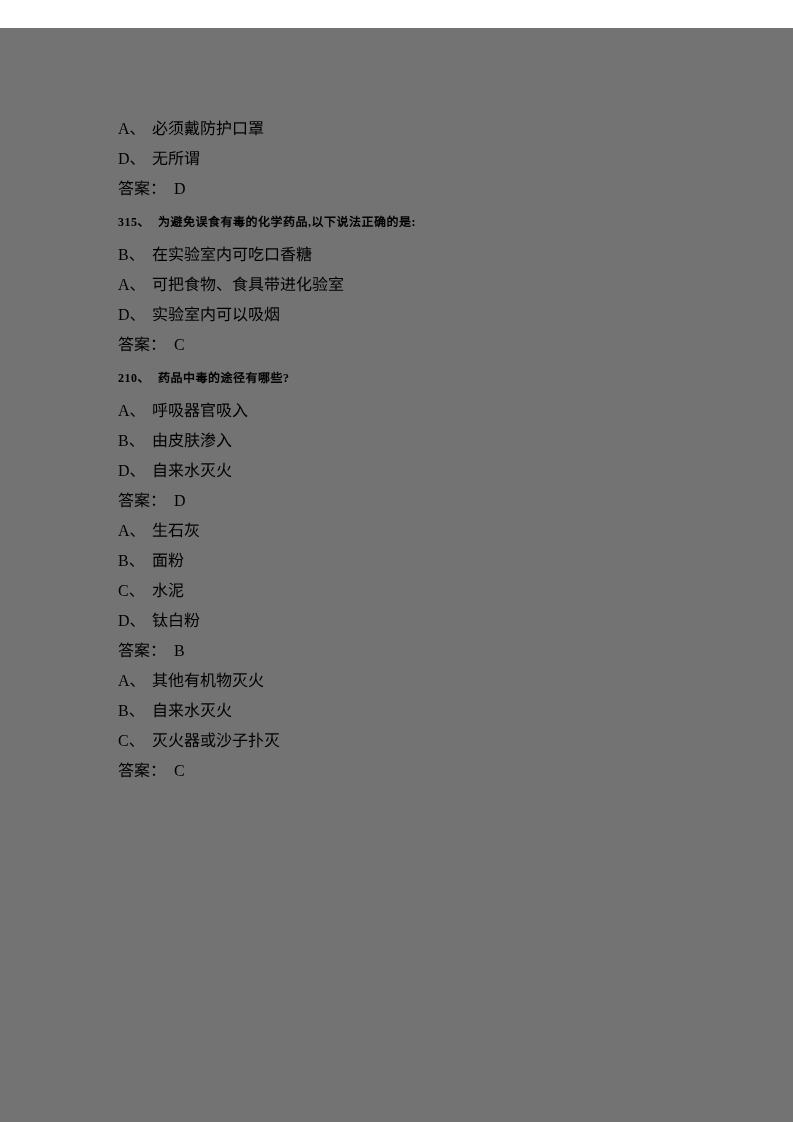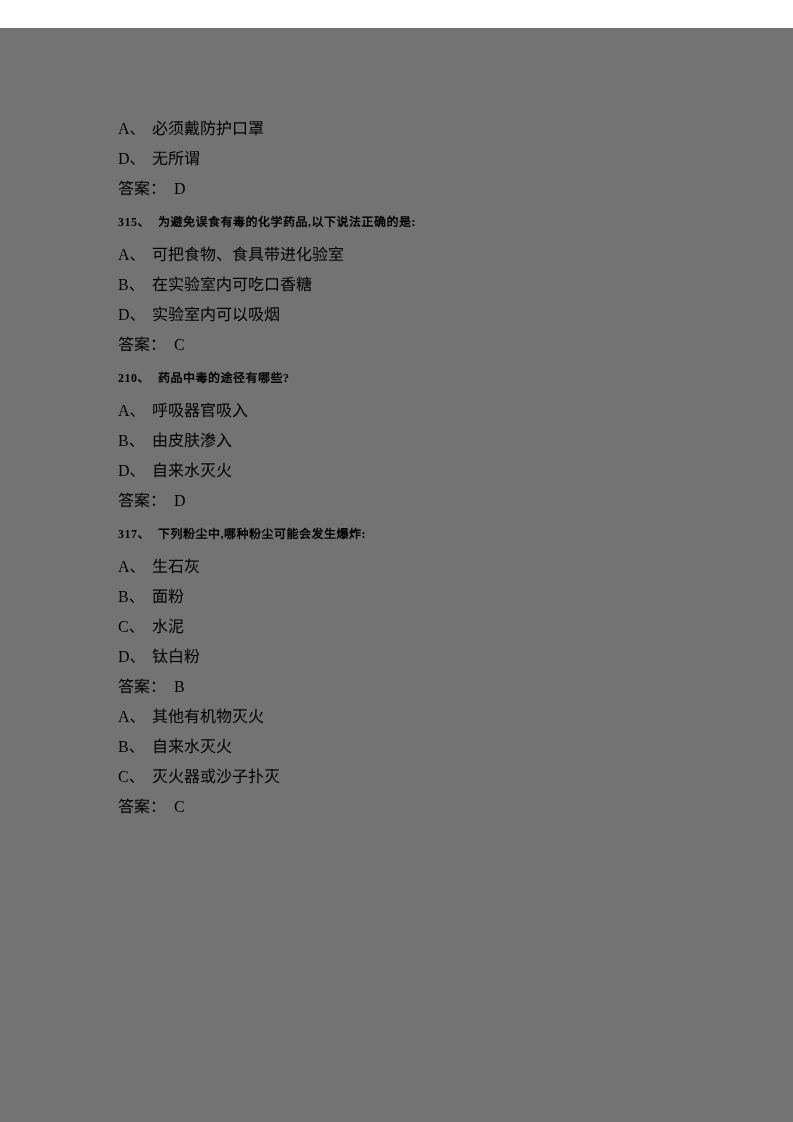--- a/index.html
+++ b/index.html
@@ -68,23 +68,23 @@
 
 
   <div class="opt-line"><span class="opt-letter">D、</span><span class="opt-text">无所谓</span></div>
 </div>
     <div class="answer-line"><span class="ans-label">答案：</span><span class="ans-value">D</span></div>
   </section>
 
   <section class="question">
     <h2 class="q-title"><span class="q-num">315、</span><span class="q-text">为避免误食有毒的化学药品,以下说法正确的是:</span></h2>
     <div class="options">
+  <div class="opt-line"><span class="opt-letter">B、</span><span class="opt-text">在实验室内可吃口香糖</span></div>
+
   <div class="opt-line"><span class="opt-letter">A、</span><span class="opt-text">可把食物、食具带进化验室</span></div>
-
-  <div class="opt-line"><span class="opt-letter">B、</span><span class="opt-text">在实验室内可吃口香糖</span></div>
 
 
   <div class="opt-line"><span class="opt-letter">D、</span><span class="opt-text">实验室内可以吸烟</span></div>
 </div>
     <div class="answer-line"><span class="ans-label">答案：</span><span class="ans-value">C</span></div>
   </section>
 
   <section class="question">
     <h2 class="q-title"><span class="q-num">210、</span><span class="q-text">药品中毒的途径有哪些?</span></h2>
     <div class="options">
@@ -92,21 +92,20 @@
 
   <div class="opt-line"><span class="opt-letter">B、</span><span class="opt-text">由皮肤渗入</span></div>
 
 
   <div class="opt-line"><span class="opt-letter">D、</span><span class="opt-text">自来水灭火</span></div>
 </div>
     <div class="answer-line"><span class="ans-label">答案：</span><span class="ans-value">D</span></div>
   </section>
 
   <section class="question">
-    <h2 class="q-title"><span class="q-num">317、</span><span class="q-text">下列粉尘中,哪种粉尘可能会发生爆炸:</span></h2>
     <div class="options">
   <div class="opt-line"><span class="opt-letter">A、</span><span class="opt-text">生石灰</span></div>
 
   <div class="opt-line"><span class="opt-letter">B、</span><span class="opt-text">面粉</span></div>
 
   <div class="opt-line"><span class="opt-letter">C、</span><span class="opt-text">水泥</span></div>
 
   <div class="opt-line"><span class="opt-letter">D、</span><span class="opt-text">钛白粉</span></div>
 </div>
     <div class="answer-line"><span class="ans-label">答案：</span><span class="ans-value">B</span></div>

